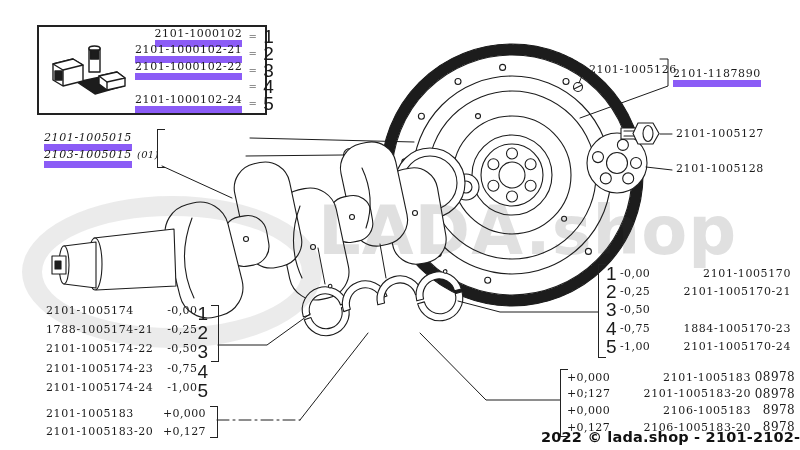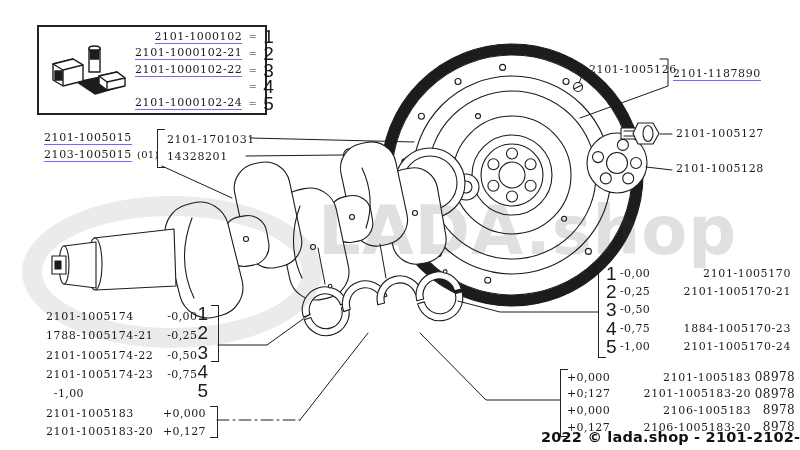--- a/index.html
+++ b/index.html
@@ -2,21 +2,21 @@
 <html><head>
 <meta charset="utf-8">
 <style>
   html,body { margin:0; padding:0; background:#888; }
   .stage {
     position:relative; width:800px; height:450px; background:#ffffff;
     overflow:hidden; font-family:"DejaVu Serif", serif; color:#1b1b1b;
   }
   .abs { position:absolute; }
   .pn { font-size:11px; letter-spacing:0.6px; white-space:nowrap; }
-  .u  { border-bottom:1px solid #8b5cf6; padding-bottom:0px; }
+  .u  { border-bottom:7px solid #8b5cf6; padding-bottom:0px; }
   .big {
     font-family:"Liberation Sans", sans-serif; font-size:19px; line-height:1;
     font-weight:400; white-space:nowrap;
   }
   
   .legend { left:37px; top:25px; width:230px; height:90px;
     border:2px solid #222; box-sizing:border-box; display:flex; align-items:center; }
   .legend-icon { width:88px; height:56px; margin-left:8px; flex:0 0 auto; }
   .legend-rows { flex:1; padding-right:8px; }
   .lrow { display:flex; align-items:center; justify-content:flex-end; height:16.6px; }
@@ -32,31 +32,31 @@
   .mb-row .size { font-size:11px; width:40px; letter-spacing:0.4px; }
   .mb-row .part { flex:1; text-align:right; }
   
   .wr-table { left:567px; top:369px; width:228px; }
   .wr-row { display:flex; align-items:center; height:16.6px; }
   .wr-row .size { font-size:11px; width:42px; letter-spacing:0.4px; }
   .wr-row .part { flex:1; text-align:right; }
   .wr-row .code { width:44px; text-align:right; font-size:12px; letter-spacing:0.4px; }
   
   .sh-table { left:46px; top:304px; width:162px; }
-  .sh-row { display:flex; align-items:flex-end; height:19.2px; }
+  .sh-row { display:flex; align-items:flex-start; height:19.2px; }
   .sh-row .part { width:118px; }
   .sh-row .size { width:38px; text-align:right; font-size:11px; letter-spacing:0.4px; }
   .sh-row .big { flex:1; text-align:right; }
   
   .wl-table { left:46px; top:404px; width:160px; }
   .wl-row { display:flex; align-items:center; height:18.6px; }
   .wl-row .part { width:118px; }
   .wl-row .size { flex:1; text-align:right; font-size:11px; letter-spacing:0.4px; }
   
-  .lbl2 .ln { display:block; line-height:15px; }
+  .lbl2 .ln { display:block; line-height:15px;font-style:italic; }
   .note { font-size:10px; letter-spacing:0.3px;margin-top:42px; }
   .footer {
     left:541px; top:429px; font-family:"DejaVu Sans", sans-serif;
     font-weight:bold; font-size:14.5px; letter-spacing:0.2px; color:#111; white-space:nowrap;
   }
   
   .wm-text {
     left:318px; top:192px; font-family:"DejaVu Sans", sans-serif; font-weight:bold;
     font-size:67px; letter-spacing:1px; color:rgba(60,60,60,0.16); white-space:nowrap;
     pointer-events:none;
@@ -247,24 +247,20 @@
     </div>
   </div>
 
   <div class="abs lbl2" style="left:44px; top:128px;">
     <span class="ln"><span class="pn u">2101-1005015</span></span>
     <span class="ln"><span class="pn u">2103-1005015</span>
       <span class="note">(01)</span></span>
   </div>
 
   <div class="abs br-l" style="left:157px; top:129px; height:37px;"></div>
-  <div class="abs lbl2" style="left:167px; top:130px;">
-    <span class="ln"><span class="pn">2101-1701031</span></span>
-    <span class="ln"><span class="pn">14328201</span></span>
-  </div>
 
   <div class="abs pn" style="left:589px; top:63px;">2101-1005126</div>
   <div class="abs pn u" style="left:673px; top:67px;">2101-1187890</div>
   <div class="abs pn" style="left:676px; top:127px;">2101-1005127</div>
   <div class="abs pn" style="left:676px; top:162px;">2101-1005128</div>
 
   <div class="abs br-l" style="left:598px; top:264px; height:92px;"></div>
   <div class="abs mb-table">
     <div class="mb-row">
       <span class="big">1</span>
@@ -331,20 +327,21 @@
       <span class="part pn">2101-1005174-22</span>
       <span class="size">-0,50</span>
       <span class="big">3</span>
     </div>
     <div class="sh-row">
       <span class="part pn">2101-1005174-23</span>
       <span class="size">-0,75</span>
       <span class="big">4</span>
     </div>
     <div class="sh-row">
+      <span class="part pn">2101-1005174-24</span>
       <span class="size">-1,00</span>
       <span class="big">5</span>
     </div>
   </div>
   <div class="abs br-r" style="left:211px; top:305px; height:55px;"></div>
 
   <div class="abs wl-table">
     <div class="wl-row">
       <span class="part pn">2101-1005183</span>
       <span class="size">+0,000</span>

